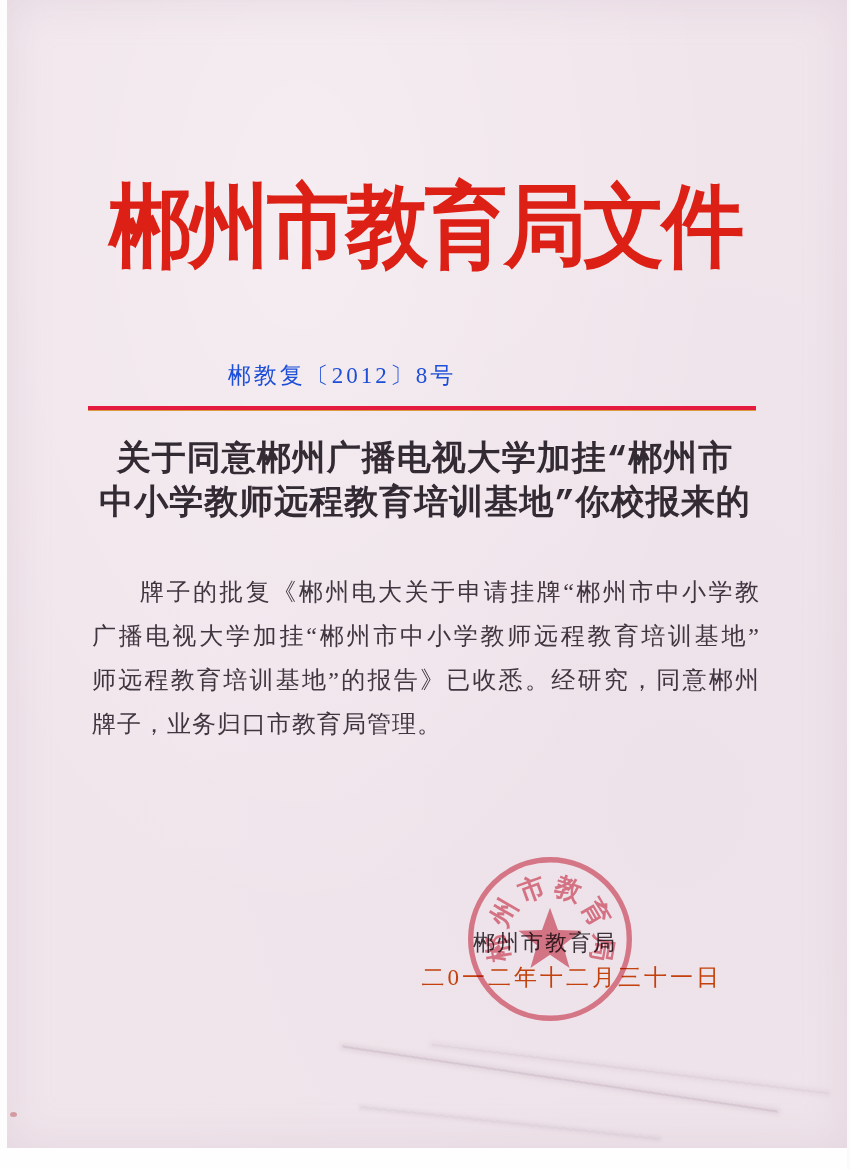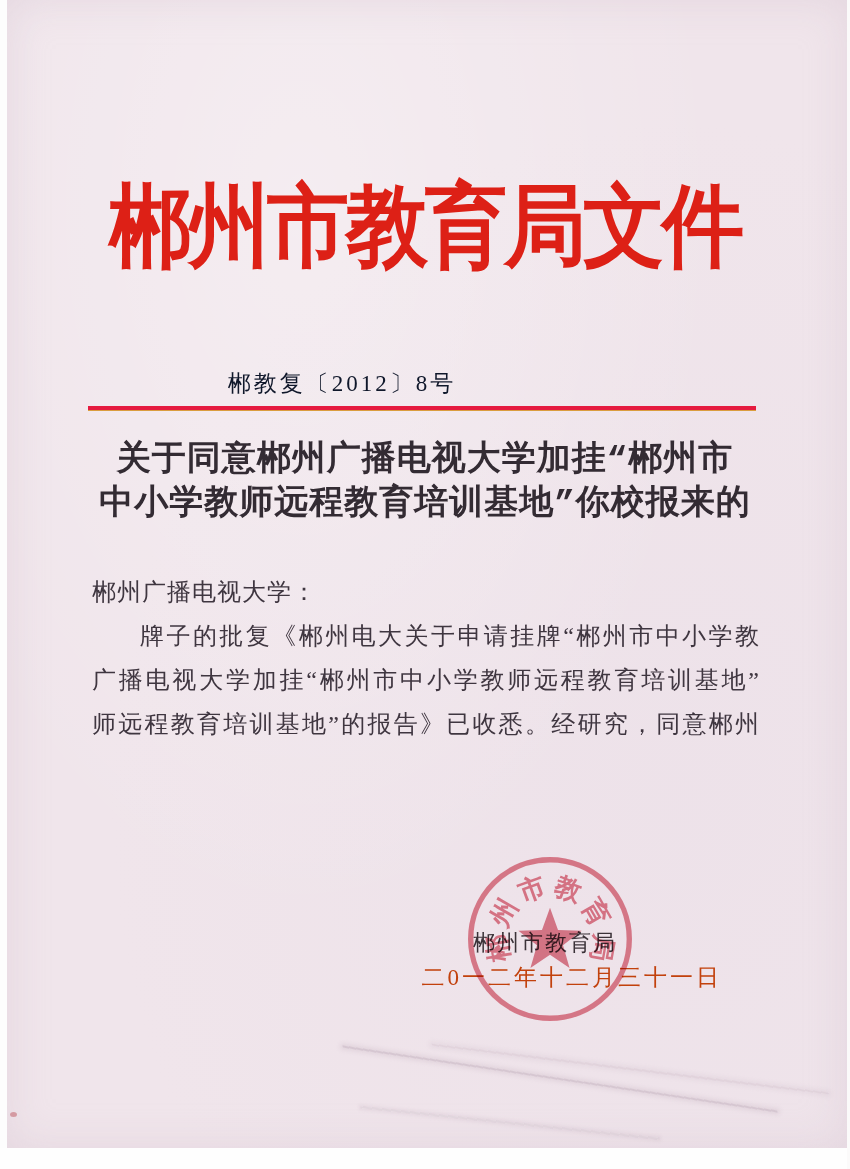--- a/index.html
+++ b/index.html
@@ -29,23 +29,23 @@
   }
   .header-title {
     position: absolute; left: 0; top: 172px; width: 850px;
     text-align: center;
     font-size: 82px; font-weight: bold; letter-spacing: -3px;
     color: #dd2016;
     transform: scaleY(1.10);
     white-space: nowrap;
   }
   .doc-number {
-    position: absolute; left: 0; top: 368px; width: 684px;
+    position: absolute; left: 0; top: 360px; width: 684px;
     text-align: center;
-    font-size: 23px; letter-spacing: 3px; color: #0f172a;
+    font-size: 23px; letter-spacing: 3px; color: #1d4ed8;
   }
   .red-rule {
     position: absolute; left: 88px; top: 406px; width: 668px; height: 4px;
     background: #e51a3f;
     border-bottom: 1px solid rgba(216,172,62,0.9);
   }
   .subject {
     position: absolute; left: 70px; top: 438px; width: 710px;
     text-align: center;
     font-size: 34px; font-weight: bold; line-height: 44px;
@@ -108,24 +108,24 @@
 <div class="doc-number">郴教复〔2012〕8号</div>
 
 <div class="red-rule"></div>
 
 <div class="subject">
   <div class="subject-line">关于同意郴州广播电视大学加挂“郴州市</div>
   <div class="subject-line">中小学教师远程教育培训基地”你校报来的</div>
 </div>
 
 <div class="body-block">
-  <div class="body-line">郴州广播电视大学：</div>
   <div class="body-line fill indent">牌子的批复《郴州电大关于申请挂牌“郴州市中小学教</div>
   <div class="body-line fill">广播电视大学加挂“郴州市中小学教师远程教育培训基地”</div>
   <div class="body-line fill">师远程教育培训基地”的报告》已收悉。经研究，同意郴州</div>
+  <div class="body-line">牌子，业务归口市教育局管理。</div>
 </div>
 
 <div class="signer">郴州市教育局</div>
 <div class="date">二0一二年十二月三十一日</div>
 
 <svg class="seal" viewBox="0 0 190 190" xmlns="http://www.w3.org/2000/svg">
   <circle cx="95" cy="95" r="81" fill="none" stroke="#d94f63" stroke-width="5.5" opacity="0.82"></circle>
   <polygon points="95,63 103.2,85.7 127.3,86.5 108.3,101.3 115,124.5 95,111 75,124.5 81.7,101.3 62.7,86.5 86.8,85.7" fill="#cf3a50" opacity="0.75"></polygon>
   <g fill="#d94f63" opacity="0.85" font-size="27" text-anchor="middle">
     <g transform="rotate(-100 95 95)">

